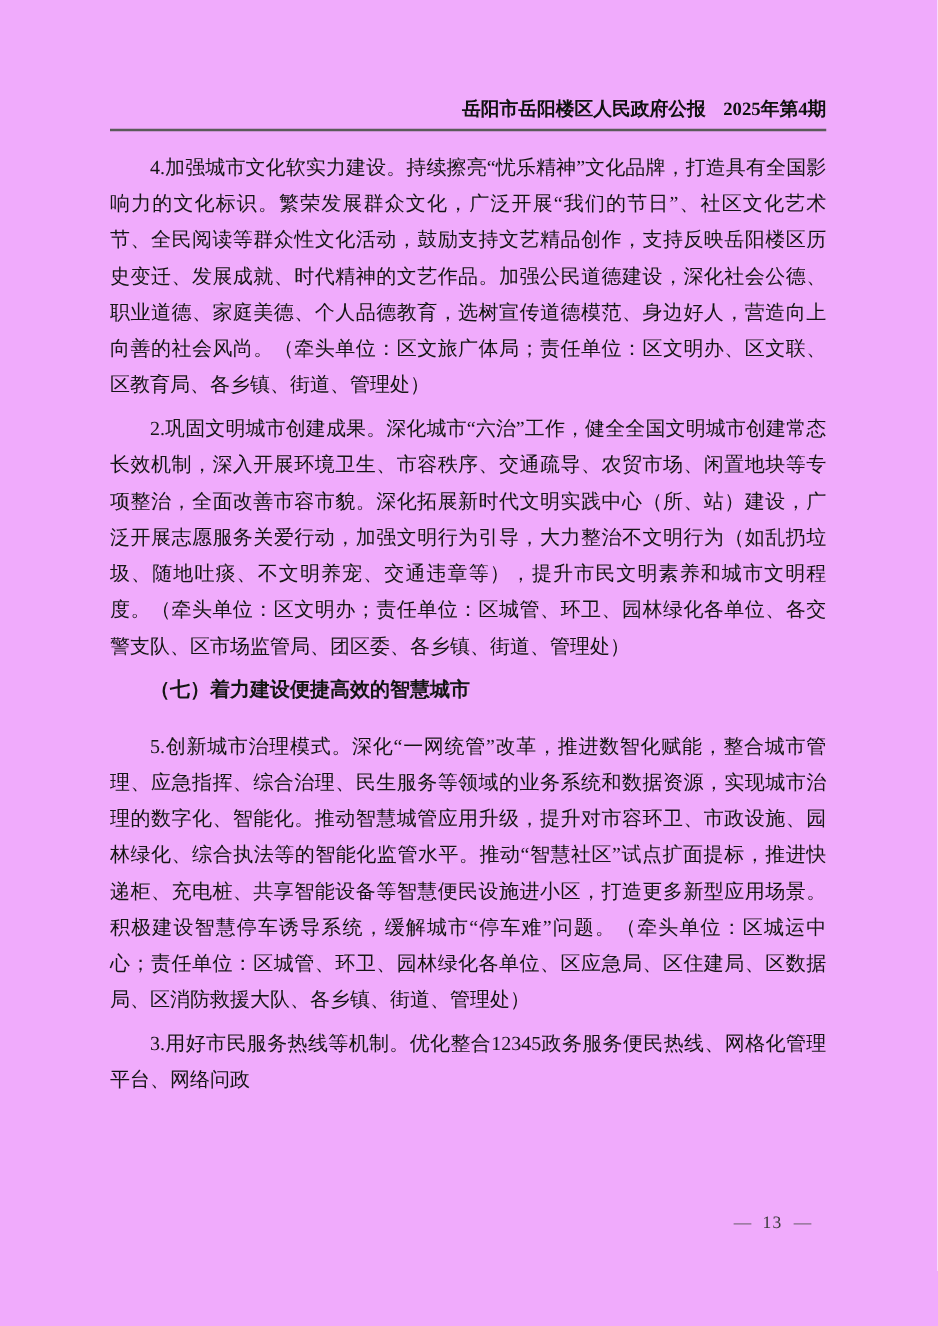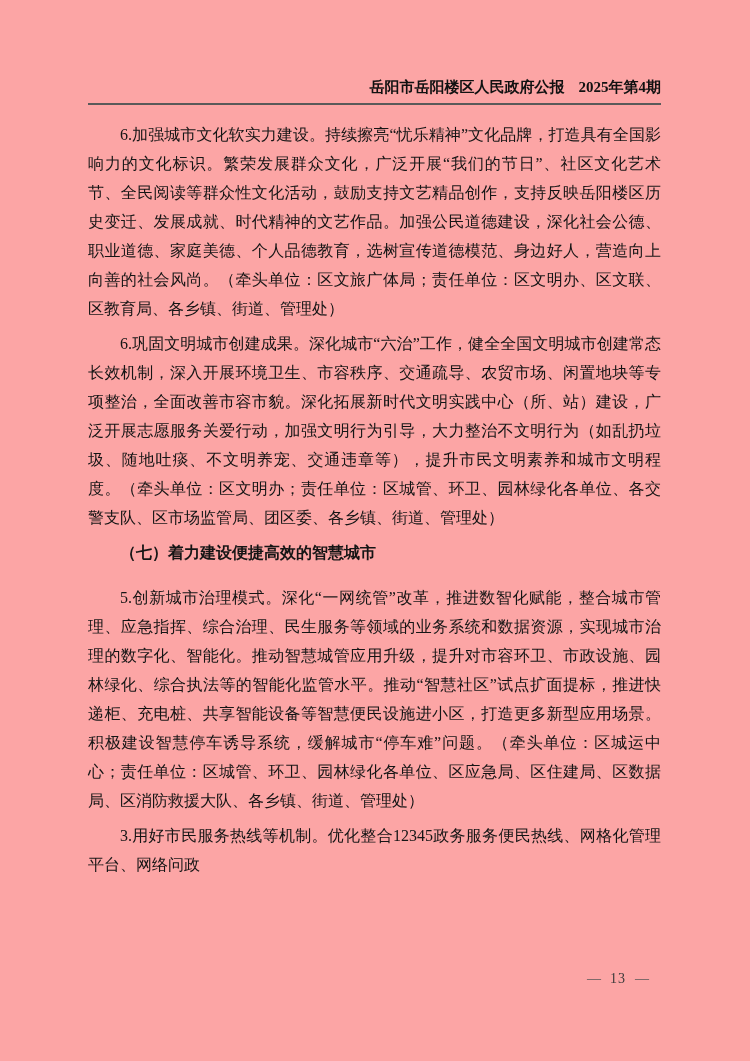--- a/index.html
+++ b/index.html
@@ -4,21 +4,21 @@
 <style>
   html, body {
     margin: 0;
     padding: 0;
     background: #ffffff;
   }
   .page {
     position: relative;
     width: 750px;
     height: 1061px;
-    background: #fca5a5;
+    background: #f0abfc;
     font-family: "Liberation Serif", "DejaVu Serif", serif;
     color: #1c1c1c;
     overflow: hidden;
   }
   .header {
     position: absolute;
     left: 88px;
     right: 89px;
     top: 78px;
     text-align: right;
@@ -78,22 +78,22 @@
 <body>
 
 <div class="page">
 
   <div class="header">
     <span class="header-title">岳阳市岳阳楼区人民政府公报</span><span class="header-issue">2025年第4期</span>
   </div>
 
   <div class="content">
 
-      <p class="para indent">6.加强城市文化软实力建设。持续擦亮“忧乐精神”文化品牌，打造具有全国影响力的文化标识。繁荣发展群众文化，广泛开展“我们的节日”、社区文化艺术节、全民阅读等群众性文化活动，鼓励支持文艺精品创作，支持反映岳阳楼区历史变迁、发展成就、时代精神的文艺作品。加强公民道德建设，深化社会公德、职业道德、家庭美德、个人品德教育，选树宣传道德模范、身边好人，营造向上向善的社会风尚。（牵头单位：区文旅广体局；责任单位：区文明办、区文联、区教育局、各乡镇、街道、管理处）</p>
-      <p class="para indent">6.巩固文明城市创建成果。深化城市“六治”工作，健全全国文明城市创建常态长效机制，深入开展环境卫生、市容秩序、交通疏导、农贸市场、闲置地块等专项整治，全面改善市容市貌。深化拓展新时代文明实践中心（所、站）建设，广泛开展志愿服务关爱行动，加强文明行为引导，大力整治不文明行为（如乱扔垃圾、随地吐痰、不文明养宠、交通违章等），提升市民文明素养和城市文明程度。（牵头单位：区文明办；责任单位：区城管、环卫、园林绿化各单位、各交警支队、区市场监管局、团区委、各乡镇、街道、管理处）</p>
+      <p class="para indent">4.加强城市文化软实力建设。持续擦亮“忧乐精神”文化品牌，打造具有全国影响力的文化标识。繁荣发展群众文化，广泛开展“我们的节日”、社区文化艺术节、全民阅读等群众性文化活动，鼓励支持文艺精品创作，支持反映岳阳楼区历史变迁、发展成就、时代精神的文艺作品。加强公民道德建设，深化社会公德、职业道德、家庭美德、个人品德教育，选树宣传道德模范、身边好人，营造向上向善的社会风尚。（牵头单位：区文旅广体局；责任单位：区文明办、区文联、区教育局、各乡镇、街道、管理处）</p>
+      <p class="para indent">2.巩固文明城市创建成果。深化城市“六治”工作，健全全国文明城市创建常态长效机制，深入开展环境卫生、市容秩序、交通疏导、农贸市场、闲置地块等专项整治，全面改善市容市貌。深化拓展新时代文明实践中心（所、站）建设，广泛开展志愿服务关爱行动，加强文明行为引导，大力整治不文明行为（如乱扔垃圾、随地吐痰、不文明养宠、交通违章等），提升市民文明素养和城市文明程度。（牵头单位：区文明办；责任单位：区城管、环卫、园林绿化各单位、各交警支队、区市场监管局、团区委、各乡镇、街道、管理处）</p>
       <p class="para heading">（七）着力建设便捷高效的智慧城市</p>
       <p class="para indent">5.创新城市治理模式。深化“一网统管”改革，推进数智化赋能，整合城市管理、应急指挥、综合治理、民生服务等领域的业务系统和数据资源，实现城市治理的数字化、智能化。推动智慧城管应用升级，提升对市容环卫、市政设施、园林绿化、综合执法等的智能化监管水平。推动“智慧社区”试点扩面提标，推进快递柜、充电桩、共享智能设备等智慧便民设施进小区，打造更多新型应用场景。积极建设智慧停车诱导系统，缓解城市“停车难”问题。（牵头单位：区城运中心；责任单位：区城管、环卫、园林绿化各单位、区应急局、区住建局、区数据局、区消防救援大队、各乡镇、街道、管理处）</p>
       <p class="para indent">3.用好市民服务热线等机制。优化整合12345政务服务便民热线、网格化管理平台、网络问政</p>
     </div>
 
   <div class="footer">
     <span class="dash">—</span><span class="pnum">13</span><span class="dash">—</span>
   </div>
 
 </div>

